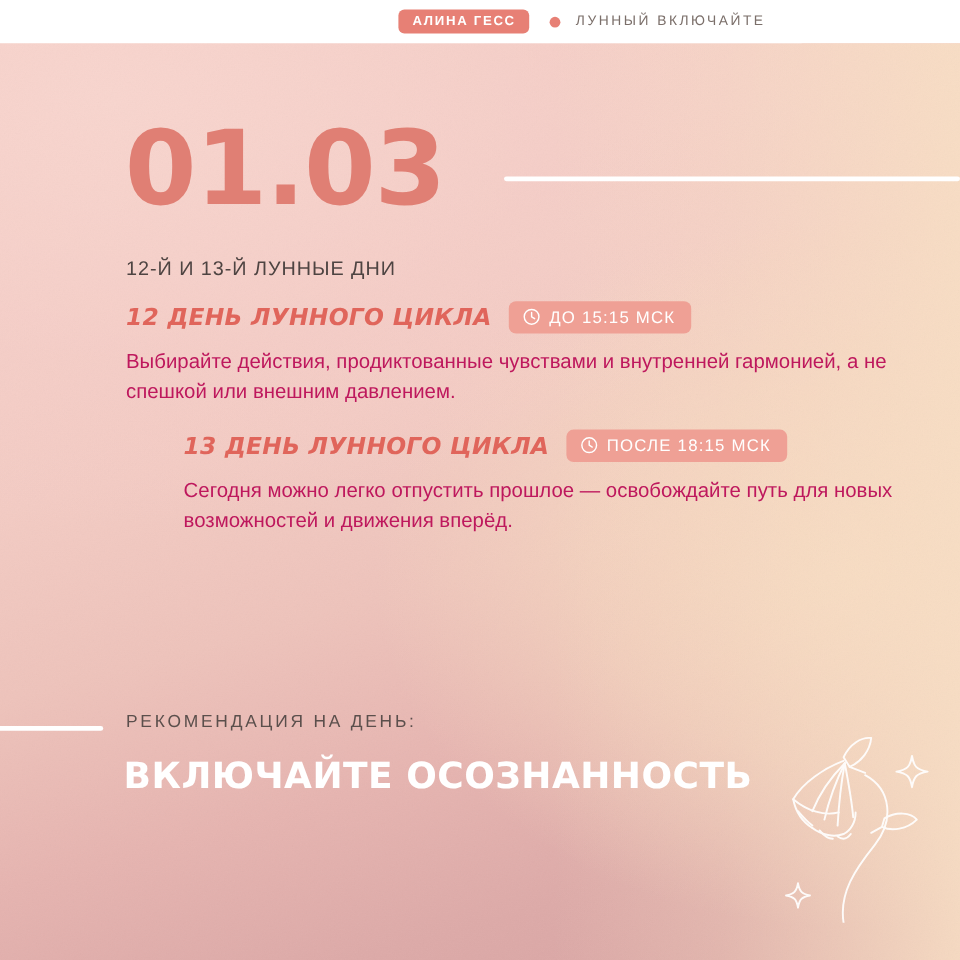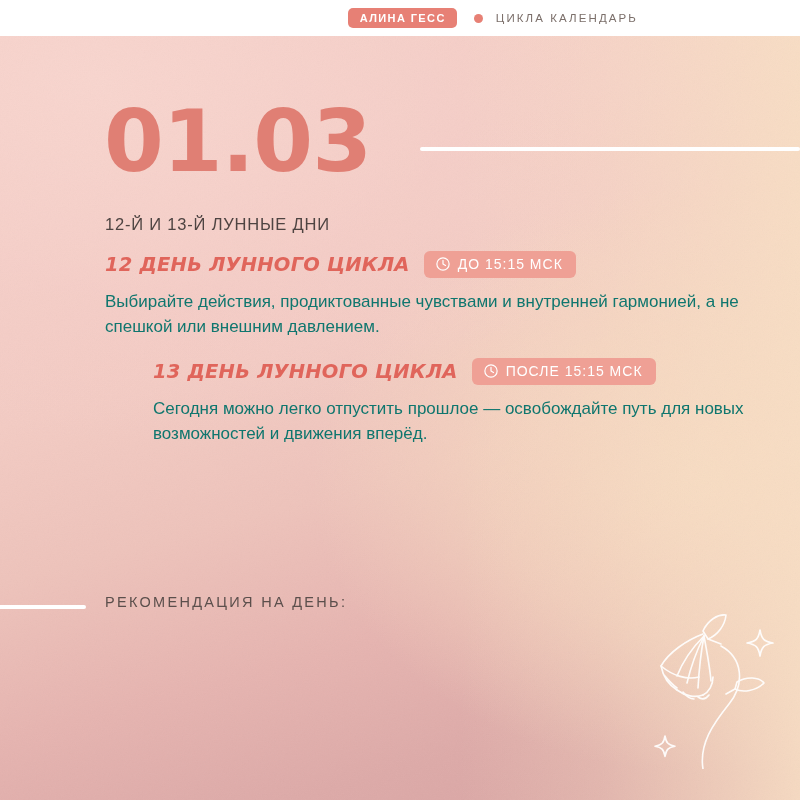--- a/index.html
+++ b/index.html
@@ -181,21 +181,21 @@
     font-size: 14px;
     letter-spacing: 1px;
     font-weight: 400;
     white-space: nowrap;
     line-height: 1.2;
   }
   .clock-ico { flex: 0 0 auto; display: block; }
   .sec-body {
     font-size: 17px;
     line-height: 1.48;
-    color: #0f766e;
+    color: #be185d;
     max-width: 660px;
   }
 
   
   .rec-rule {
     position: absolute;
     left: 0;
     top: 569px;
     width: 86px;
     height: 4px;
@@ -234,21 +234,21 @@
   }
 </style>
 </head>
 <body>
 
 <div class="canvas">
 
   <div class="topbar">
     <span class="brand-badge">АЛИНА ГЕСС</span>
     <span class="brand-dot"></span>
-    <span class="brand-sub">ЦИКЛА КАЛЕНДАРЬ</span>
+    <span class="brand-sub">ЛУННЫЙ ВКЛЮЧАЙТЕ</span>
   </div>
 
   <div class="bg"></div>
 
   <svg class="grain" xmlns="http://www.w3.org/2000/svg">
     <filter id="gr">
       <feTurbulence type="fractalNoise" baseFrequency="0.85" numOctaves="3" stitchTiles="stitch"></feTurbulence>
       <feColorMatrix type="saturate" values="0"></feColorMatrix>
     </filter>
     <rect width="800" height="764" filter="url(#gr)" opacity="0.16"></rect>
@@ -275,28 +275,29 @@
     </div>
 
     <div class="section" style="top:322px;margin-left:48px;">
       <div class="sec-head">
         <span class="sec-title">13 ДЕНЬ ЛУННОГО ЦИКЛА</span>
         <span class="time-badge">
           <svg class="clock-ico" width="16" height="16" viewBox="0 0 24 24" fill="none" stroke="#ffffff" stroke-width="1.8" stroke-linecap="round" stroke-linejoin="round">
             <circle cx="12" cy="12" r="9.2"></circle>
             <path d="M12 6.6 V12 L15.8 14.3"></path>
           </svg>
-          <span>ПОСЛЕ 15:15 МСК</span>
+          <span>ПОСЛЕ 18:15 МСК</span>
         </span>
       </div>
       <div class="sec-body">Сегодня можно легко отпустить прошлое — освобождайте путь для новых возможностей и движения вперёд.</div>
     </div>
 
     <div class="rec-rule"></div>
     <div class="rec-label">РЕКОМЕНДАЦИЯ НА ДЕНЬ:</div>
+    <div class="rec-title">ВКЛЮЧАЙТЕ ОСОЗНАННОСТЬ</div>
 
     <svg class="flower" viewBox="0 0 185 185" fill="none" stroke="#ffffff" stroke-width="1.6" stroke-linecap="round" stroke-linejoin="round" opacity="0.92">
 
       <path d="M96 62 C118 74 120 100 104 120 C88 140 74 160 78 185"></path>
 
       <path d="M78 47 C83 36 93 30 101 31 C100 41 93 51 83 55 Z"></path>
       <path d="M83 55 L96 60"></path>
 
       <path d="M112 98 C122 92 134 93 139 99 C131 107 118 109 110 105 Z"></path>
       <path d="M110 105 L101 110"></path>

